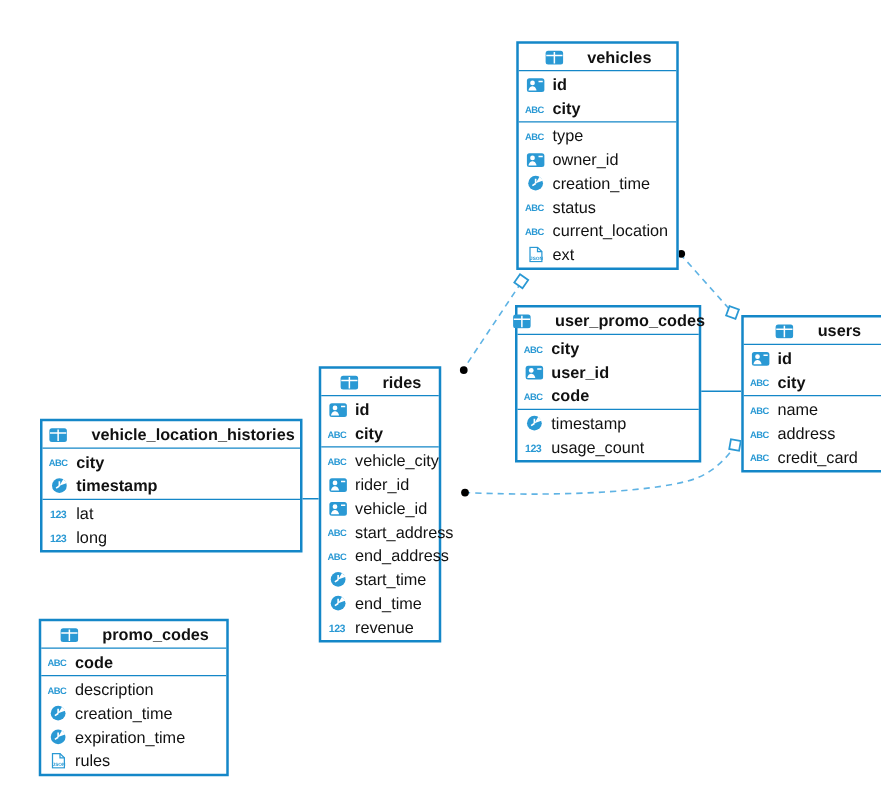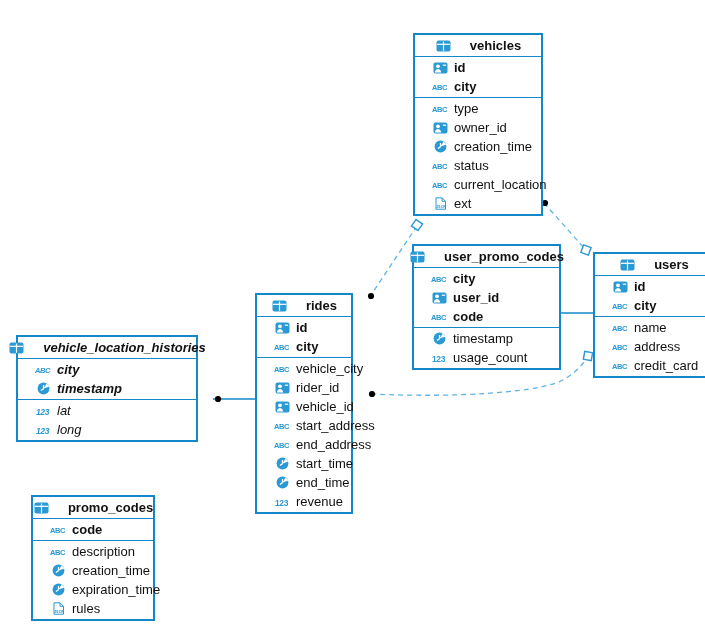--- a/index.html
+++ b/index.html
@@ -18,21 +18,21 @@
   .wire-dashed{stroke:var(--dash);stroke-width:1.3;fill:none;stroke-dasharray:5 4;}
   .erd-table{
     position:absolute;background:#ffffff;border:2px solid var(--border);
     box-sizing:border-box;
   }
   .hdr{
     display:flex;align-items:center;justify-content:center;gap:18px;
     height:21px;border-bottom:1px solid var(--border);
     font-weight:700;font-size:13px;color:#111;
   }
-  .sec{padding:1px 12px;}
+  .sec{padding:1px 0;}
   .sec.pk{border-bottom:1px solid var(--border);}
   .row{
     display:flex;align-items:center;gap:5px;height:19px;padding:0 5px;
     font-size:13px;color:#111;white-space:nowrap;
   }
   .row.pk{font-weight:700;}
   .icon{width:17px;display:inline-flex;justify-content:center;align-items:flex-start;flex:none;color:var(--icon);}
 </style>
 </head>
 <body>
@@ -370,21 +370,21 @@
           <div class="row">
             <span class="icon">
               <svg width="15" height="10" viewBox="0 0 15 10">
                 <text x="0" y="8.5" font-family="Liberation Sans,sans-serif" font-size="8.5" font-weight="bold" letter-spacing="-0.4" fill="currentColor">123</text>
               </svg>
             </span>
             <span>revenue</span>
           </div>
         </div>
       </div>
-      <div class="erd-table" style="left: 16px; top: 335px; width: 182px; font-style: italic;">
+      <div class="erd-table" style="left: 32px; top: 335px; width: 210px;">
         <div class="hdr">
           <span class="icon">
             <svg width="15" height="12" viewBox="0 0 15 12">
               <rect x="0.5" y="0.5" width="14" height="11" rx="2" fill="currentColor"></rect>
               <line x1="1" y1="4.3" x2="14" y2="4.3" stroke="#fff" stroke-width="1.2"></line>
               <line x1="7.5" y1="1.5" x2="7.5" y2="10.8" stroke="#fff" stroke-width="1.2"></line>
             </svg>
           </span>
           <span>vehicle_location_histories</span>
         </div>
@@ -421,21 +421,21 @@
           <div class="row">
             <span class="icon">
               <svg width="15" height="10" viewBox="0 0 15 10">
                 <text x="0" y="8.5" font-family="Liberation Sans,sans-serif" font-size="8.5" font-weight="bold" letter-spacing="-0.4" fill="currentColor">123</text>
               </svg>
             </span>
             <span>long</span>
           </div>
         </div>
       </div>
-      <div class="erd-table" style="left: 31px; top: 495px; width: 124px;">
+      <div class="erd-table" style="left: 31px; top: 495px; width: 152px;">
         <div class="hdr">
           <span class="icon">
             <svg width="15" height="12" viewBox="0 0 15 12">
               <rect x="0.5" y="0.5" width="14" height="11" rx="2" fill="currentColor"></rect>
               <line x1="1" y1="4.3" x2="14" y2="4.3" stroke="#fff" stroke-width="1.2"></line>
               <line x1="7.5" y1="1.5" x2="7.5" y2="10.8" stroke="#fff" stroke-width="1.2"></line>
             </svg>
           </span>
           <span>promo_codes</span>
         </div>

